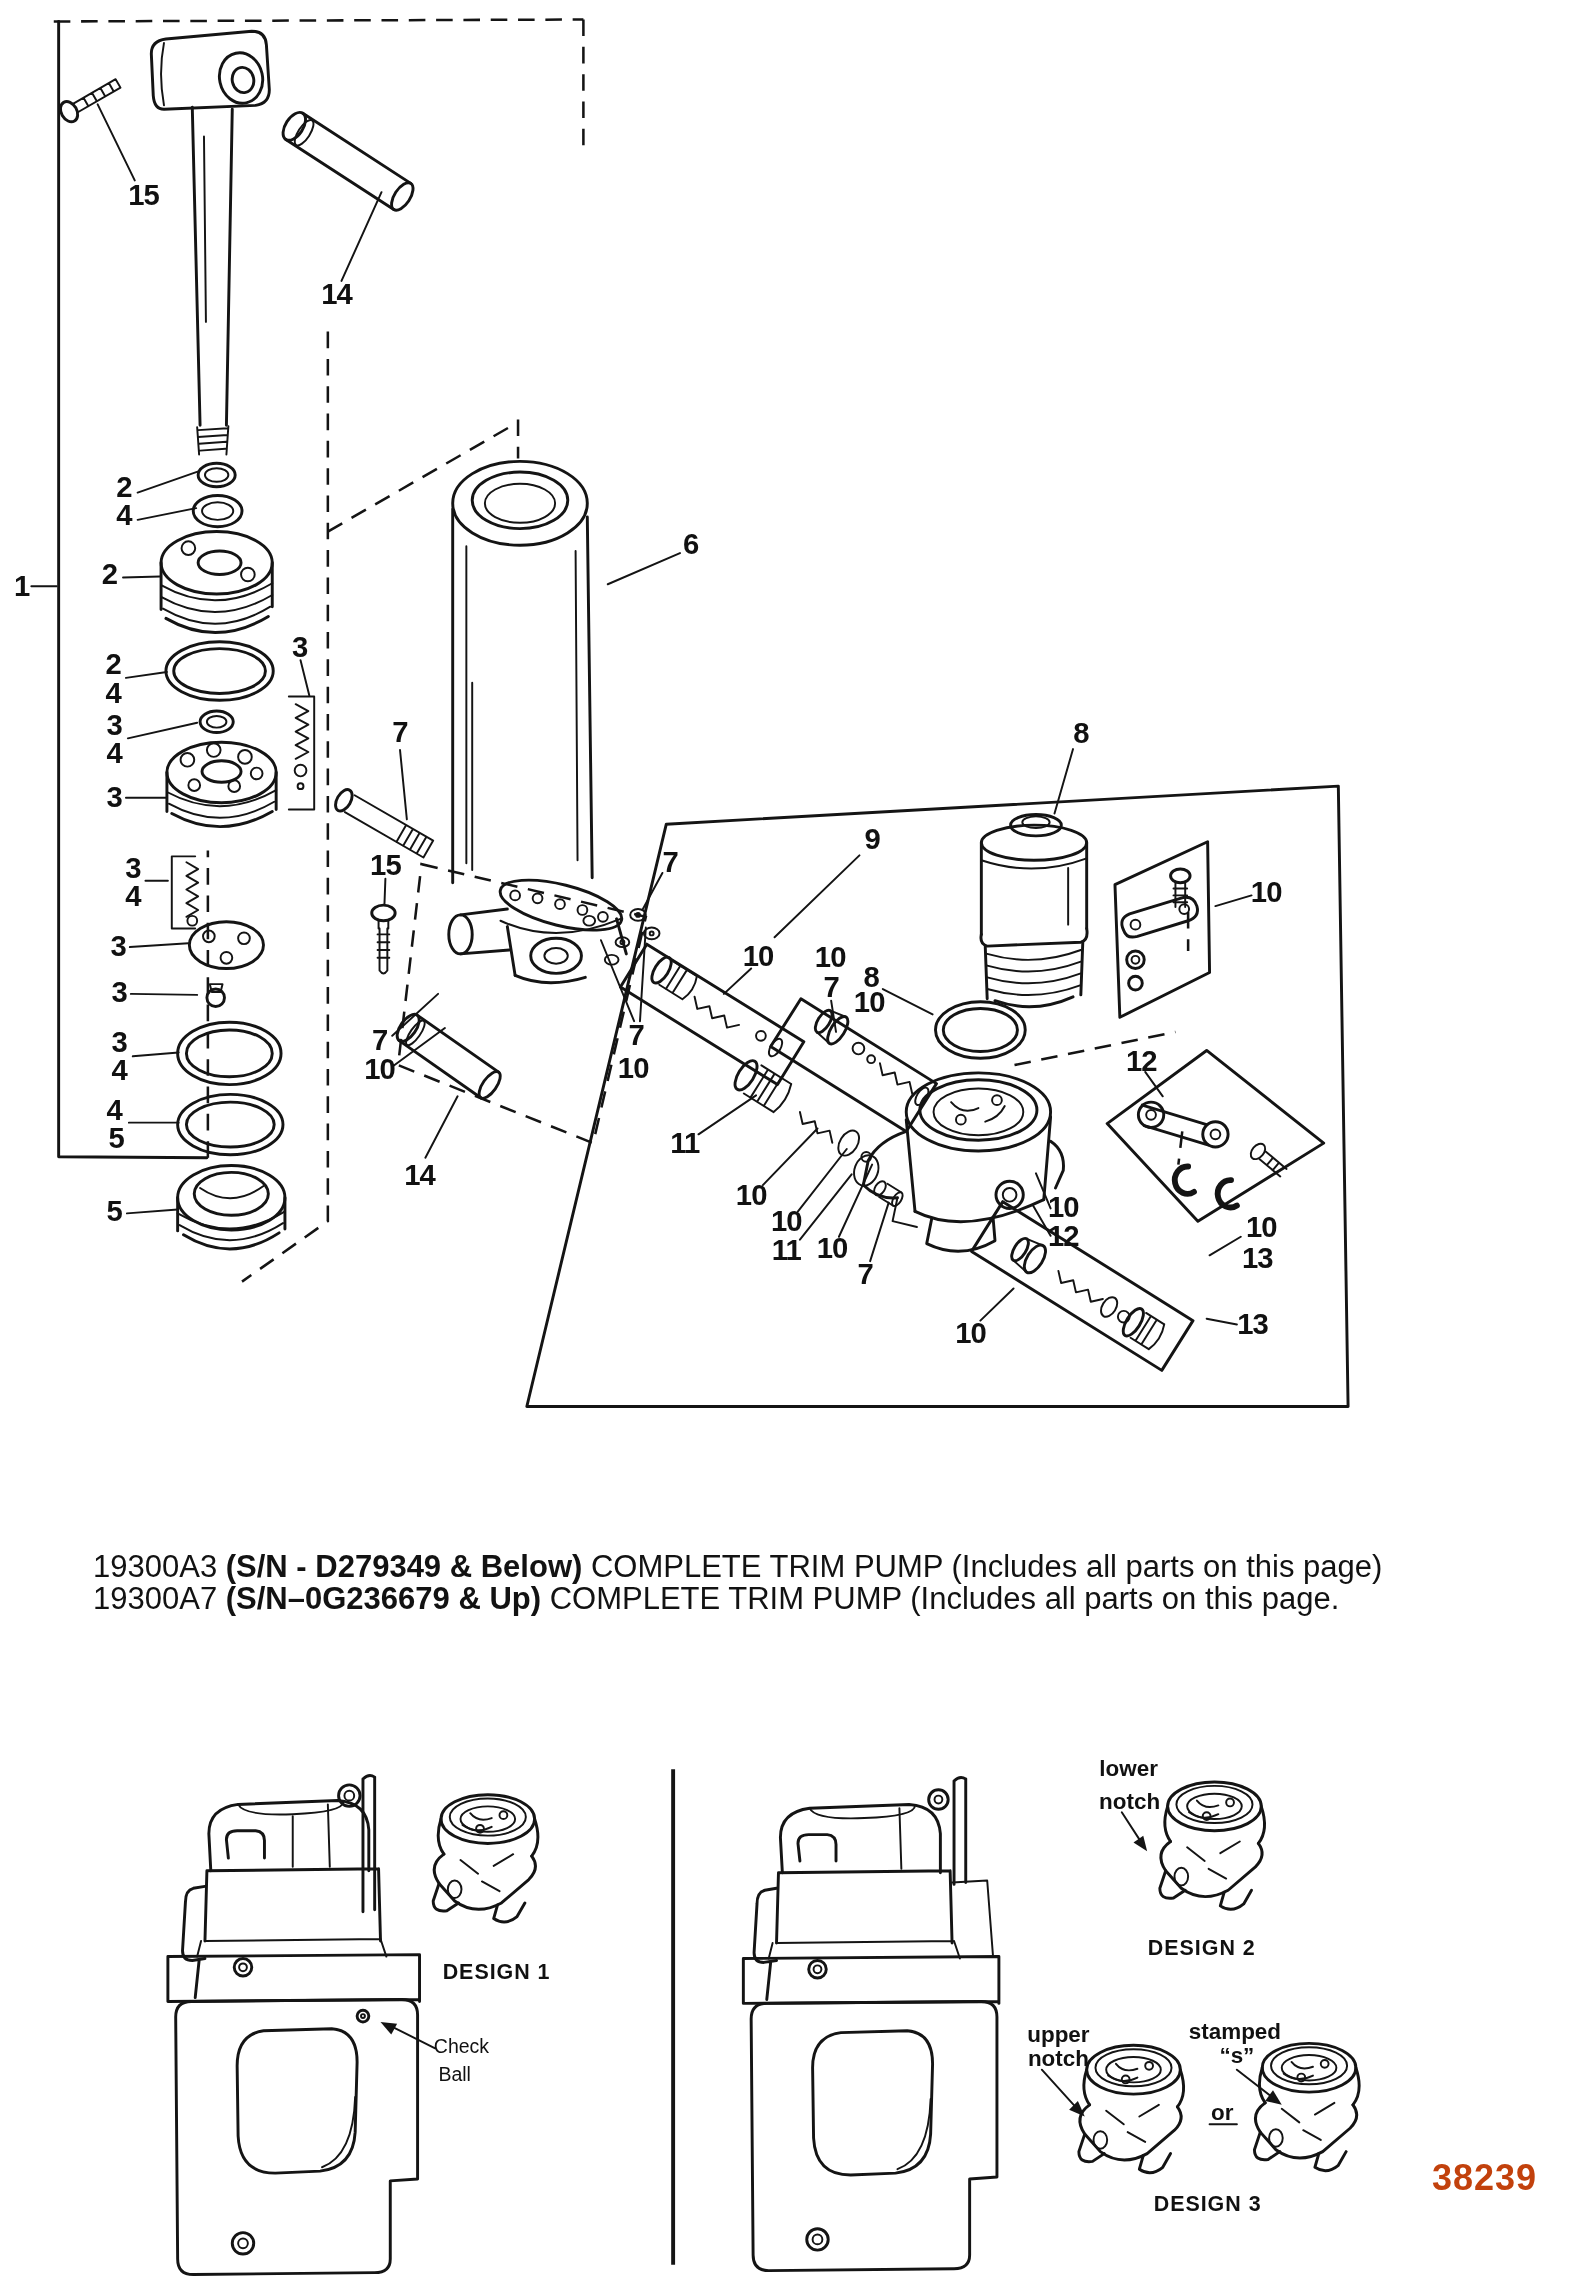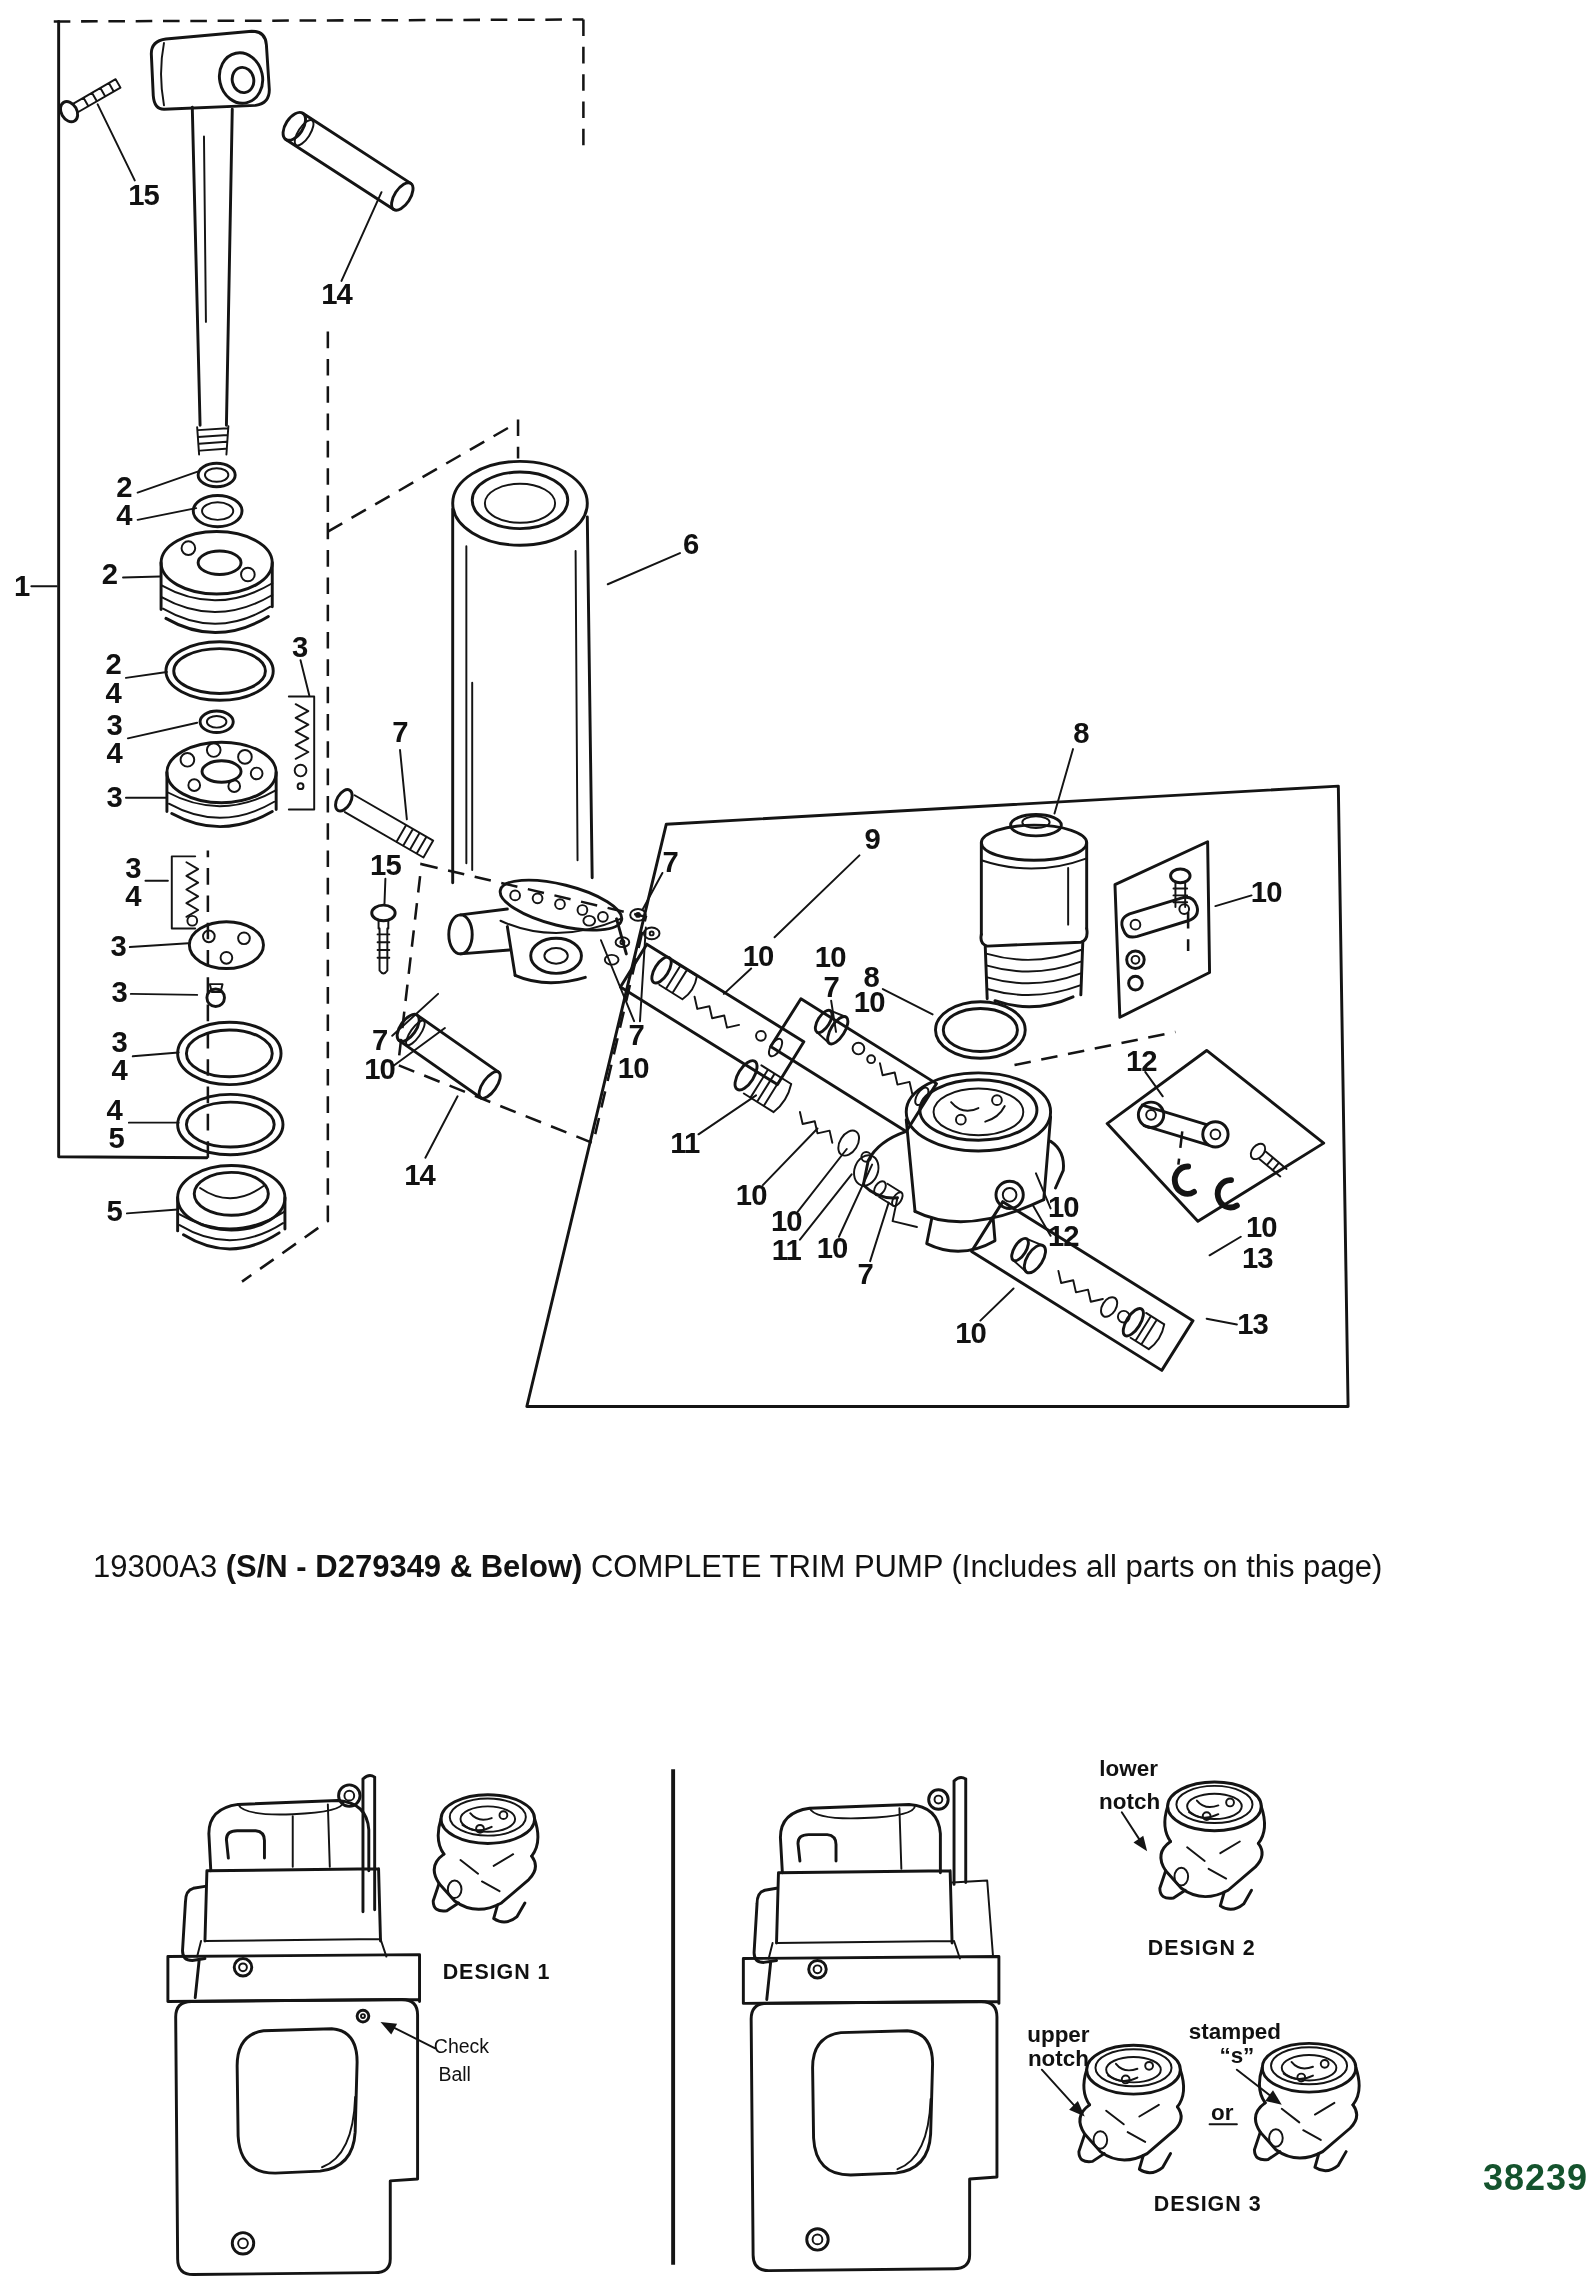--- a/index.html
+++ b/index.html
@@ -15,22 +15,22 @@
   
   text{fill:#111;text-anchor:middle;dominant-baseline:central;}
   .callout{font:700 30px "Liberation Sans",sans-serif;letter-spacing:-1px;}
   .design{font:700 22px "Liberation Sans",sans-serif;letter-spacing:1px;}
   .note{font:700 23px "Liberation Sans",sans-serif;}
   .smallnote{font:400 20px "Liberation Sans",sans-serif;}
   
   .partlist{position:absolute;left:93px;top:1551px;width:907px;text-align:center;
             font-size:31px;line-height:32px;color:#121212;white-space:nowrap;}
   .pl-line .b{font-weight:700;}
-  .page-number{position:absolute;left:1432px;top:2157px;width:156px;text-align:right;
-               font:700 36px "Liberation Sans",sans-serif;letter-spacing:1px;color:#14532d;}
+  .page-number{position:absolute;left:1432px;top:2157px;width:156px;text-align:left;
+               font:700 36px "Liberation Sans",sans-serif;letter-spacing:1px;color:#c2410c;}
 </style>
 </head>
 <body>
 
 <div class="page">
 
 <svg viewBox="0 0 1634 2354" width="1594" height="2296">
   <defs>
     <g id="valveiso">
       <ellipse class="s" cx="0" cy="-40" rx="48" ry="25"></ellipse>
@@ -443,18 +443,19 @@
           <text x="1268" y="2107" class="note">“s”</text>
           <text x="1253" y="2166" class="note">or</text>
           <text x="473" y="2098" class="smallnote">Check</text>
           <text x="466" y="2126" class="smallnote">Ball</text>
         </g>
   </g>
 </svg>
 
 <div id="partlist" class="partlist">
       <div class="pl-line"><span>19300A3 </span><span class="b">(S/N - D279349 &amp; Below)</span><span> COMPLETE TRIM PUMP (Includes all parts on this page)</span></div>
+      <div class="pl-line"><span>19300A7 </span><span class="b">(S/N–0G236679 &amp; Up)</span><span> COMPLETE TRIM PUMP (Includes all parts on this page.</span></div>
     </div>
 
 <div class="page-number">38239</div>
 
 </div>
 
 
 </body></html>

